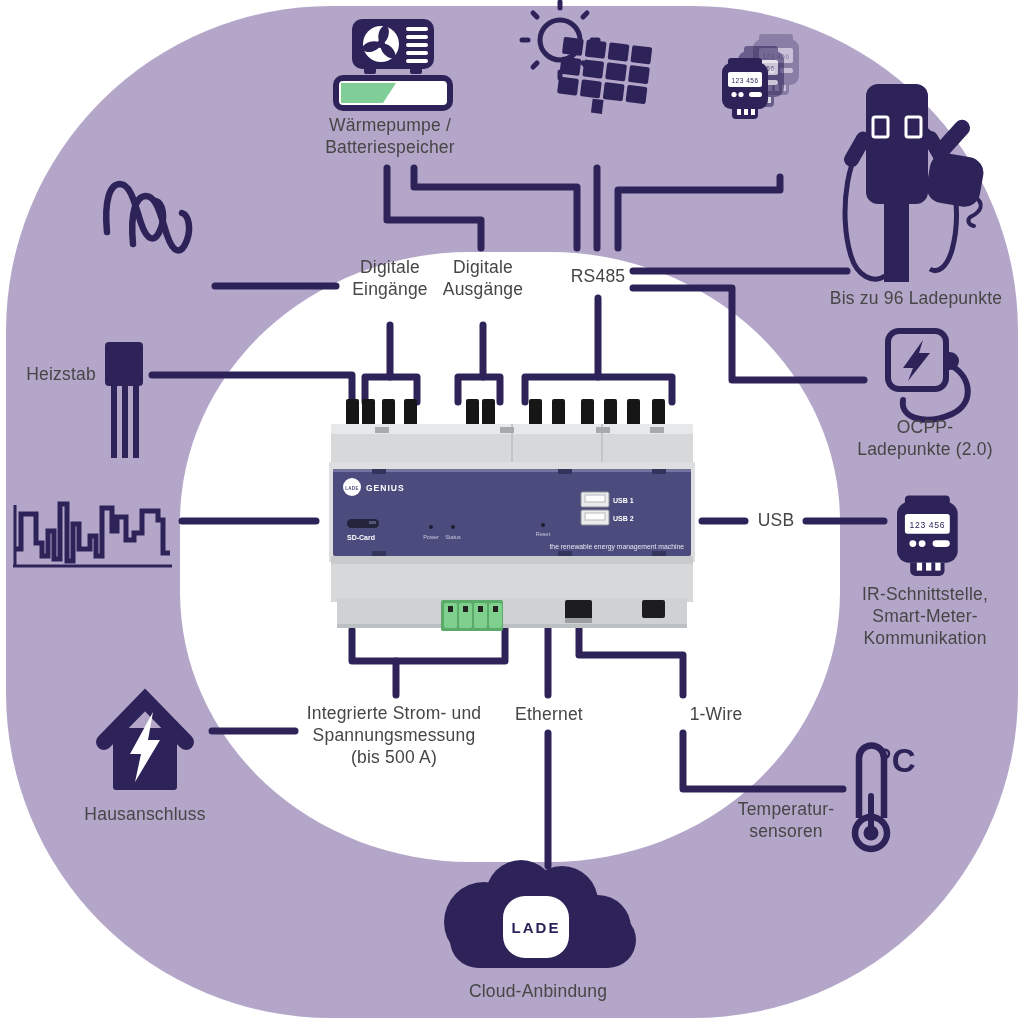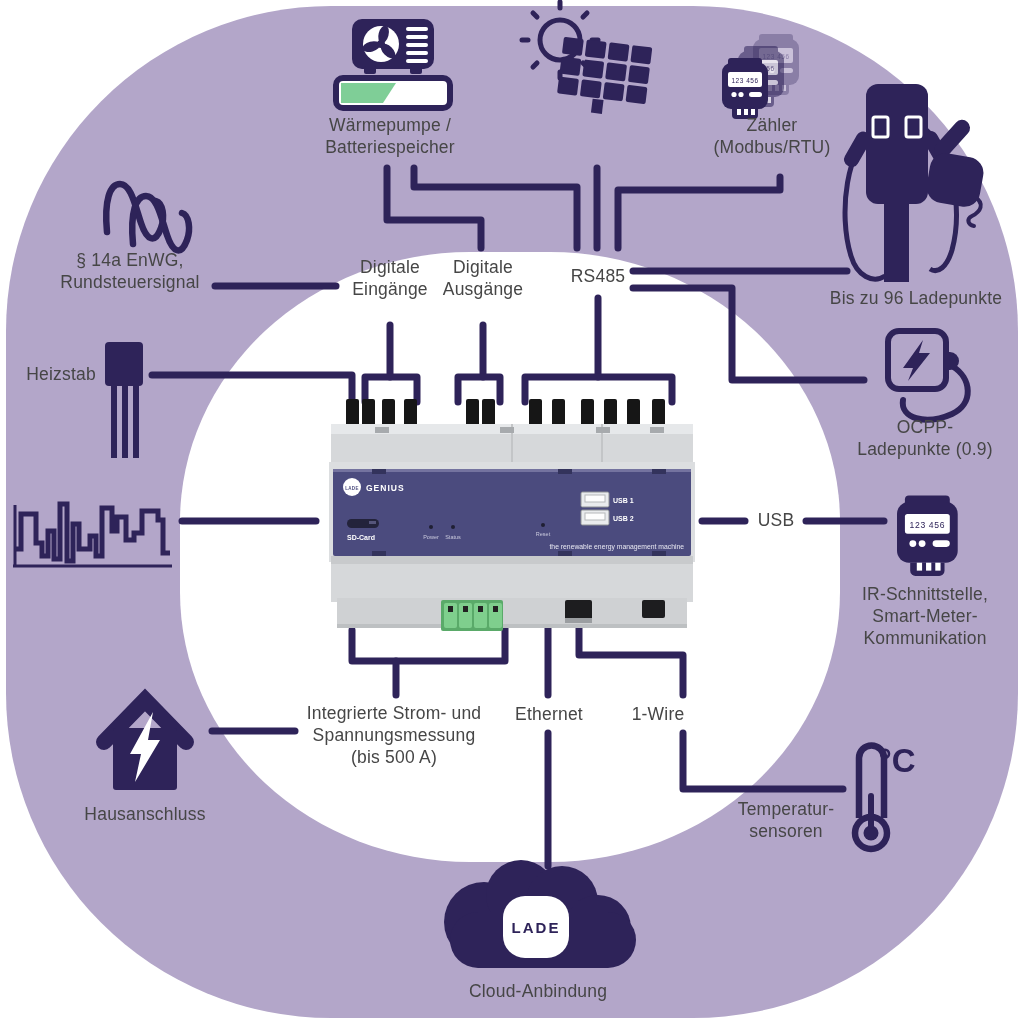--- a/index.html
+++ b/index.html
@@ -282,30 +282,22 @@
         <rect x="565" y="618" width="27" height="5" fill="#9b9ea1"></rect>
       </g>
       <rect x="642" y="600" width="23" height="18" rx="2" fill="#1d1d1f"></rect>
     </g>
   </svg>
 
   <div class="lbl" style="left:390px;top:114px">
     <span>Wärmepumpe /</span>
     <span>Batteriespeicher</span>
   </div>
-  <div class="lbl" style="left:772px;top:114px">
-    <span>Zähler</span>
-    <span>(Modbus/RTU)</span>
-  </div>
   <div class="lbl" style="left:916px;top:287px">
     <span>Bis zu 96 Ladepunkte</span>
-  </div>
-  <div class="lbl" style="left:130px;top:249px">
-    <span>§ 14a EnWG,</span>
-    <span>Rundsteuersignal</span>
   </div>
   <div class="lbl" style="left:61px;top:363px">
     <span>Heizstab</span>
   </div>
   <div class="lbl" style="left:390px;top:256px">
     <span>Digitale</span>
     <span>Eingänge</span>
   </div>
   <div class="lbl" style="left:483px;top:256px">
     <span>Digitale</span>
@@ -318,29 +310,29 @@
     <span>Hausanschluss</span>
   </div>
   <div class="lbl" style="left:394px;top:702px">
     <span>Integrierte Strom- und</span>
     <span>Spannungsmessung</span>
     <span>(bis 500 A)</span>
   </div>
   <div class="lbl" style="left:549px;top:703px">
     <span>Ethernet</span>
   </div>
-  <div class="lbl" style="left:658px;top:703px">
+  <div class="lbl" style="left:716px;top:703px">
     <span>1-Wire</span>
   </div>
   <div class="lbl" style="left:776px;top:509px">
     <span>USB</span>
   </div>
   <div class="lbl" style="left:925px;top:416px">
     <span>OCPP-</span>
-    <span>Ladepunkte (0.9)</span>
+    <span>Ladepunkte (2.0)</span>
   </div>
   <div class="lbl" style="left:925px;top:583px">
     <span>IR-Schnittstelle,</span>
     <span>Smart-Meter-</span>
     <span>Kommunikation</span>
   </div>
   <div class="lbl" style="left:786px;top:798px">
     <span>Temperatur-</span>
     <span>sensoren</span>
   </div>

